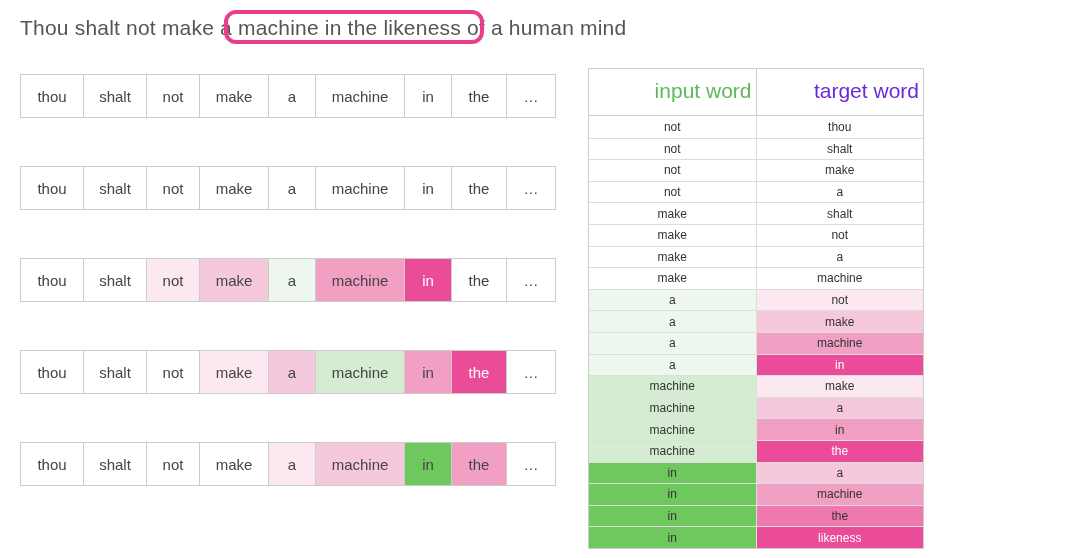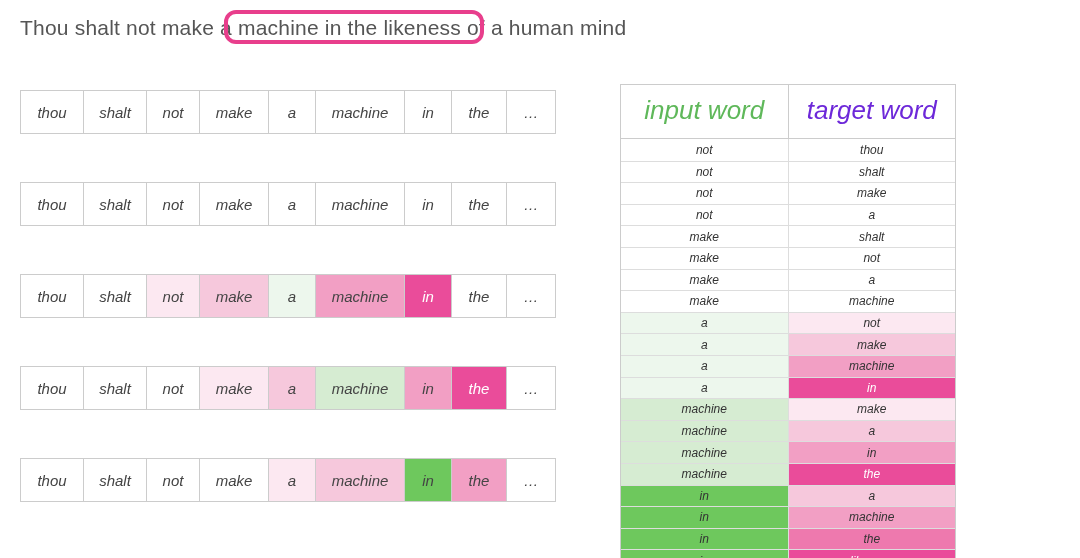--- a/index.html
+++ b/index.html
@@ -8,37 +8,36 @@
     background: #fff;
     width: 1080px;
     height: 558px;
     padding: 16px 20px;
     color: #333;
     font-weight: 300;
   }
   .sentence {
     font-size: 21px;
     color: #555;
-    margin-bottom: 44px;
+    margin-bottom: 28px;
     position: relative;
     display: inline-block;
     letter-spacing: 0.2px;
   }
   .highlight-box {
     position: absolute;
     border: 4px solid #e83e8c;
     border-radius: 12px;
     top: -6px;
     height: 34px;
   }
   .layout {
     display: flex;
-    gap: 64px;
+    gap: 32px;
     align-items: flex-start;
-    font-style: italic;
   }
   .left {
     display: flex;
     flex-direction: column;
     gap: 48px;
     margin-top: 6px;
   }
   .token-row {
     display: flex;
   }
@@ -76,22 +75,22 @@
 
   .right {
     border: 1px solid #ccc;
     width: 336px;
   }
   .right-header {
     display: flex;
   }
   .right-header > div {
     flex: 1;
-    text-align: center;
-    font-size: 26px;
+    text-align: right;
+    font-size: 21px;
     padding: 10px 4px 12px;
     border-bottom: 1px solid #ccc;
     font-weight: 300;
   }
   .ih { color: #5fb85a; border-right: 1px solid #ccc; }
   .th { color: #6d28d9; }
   .pair-body { display: flex; flex-direction: column; }
   .pair-row {
     display: flex;
     height: 21.6px;

